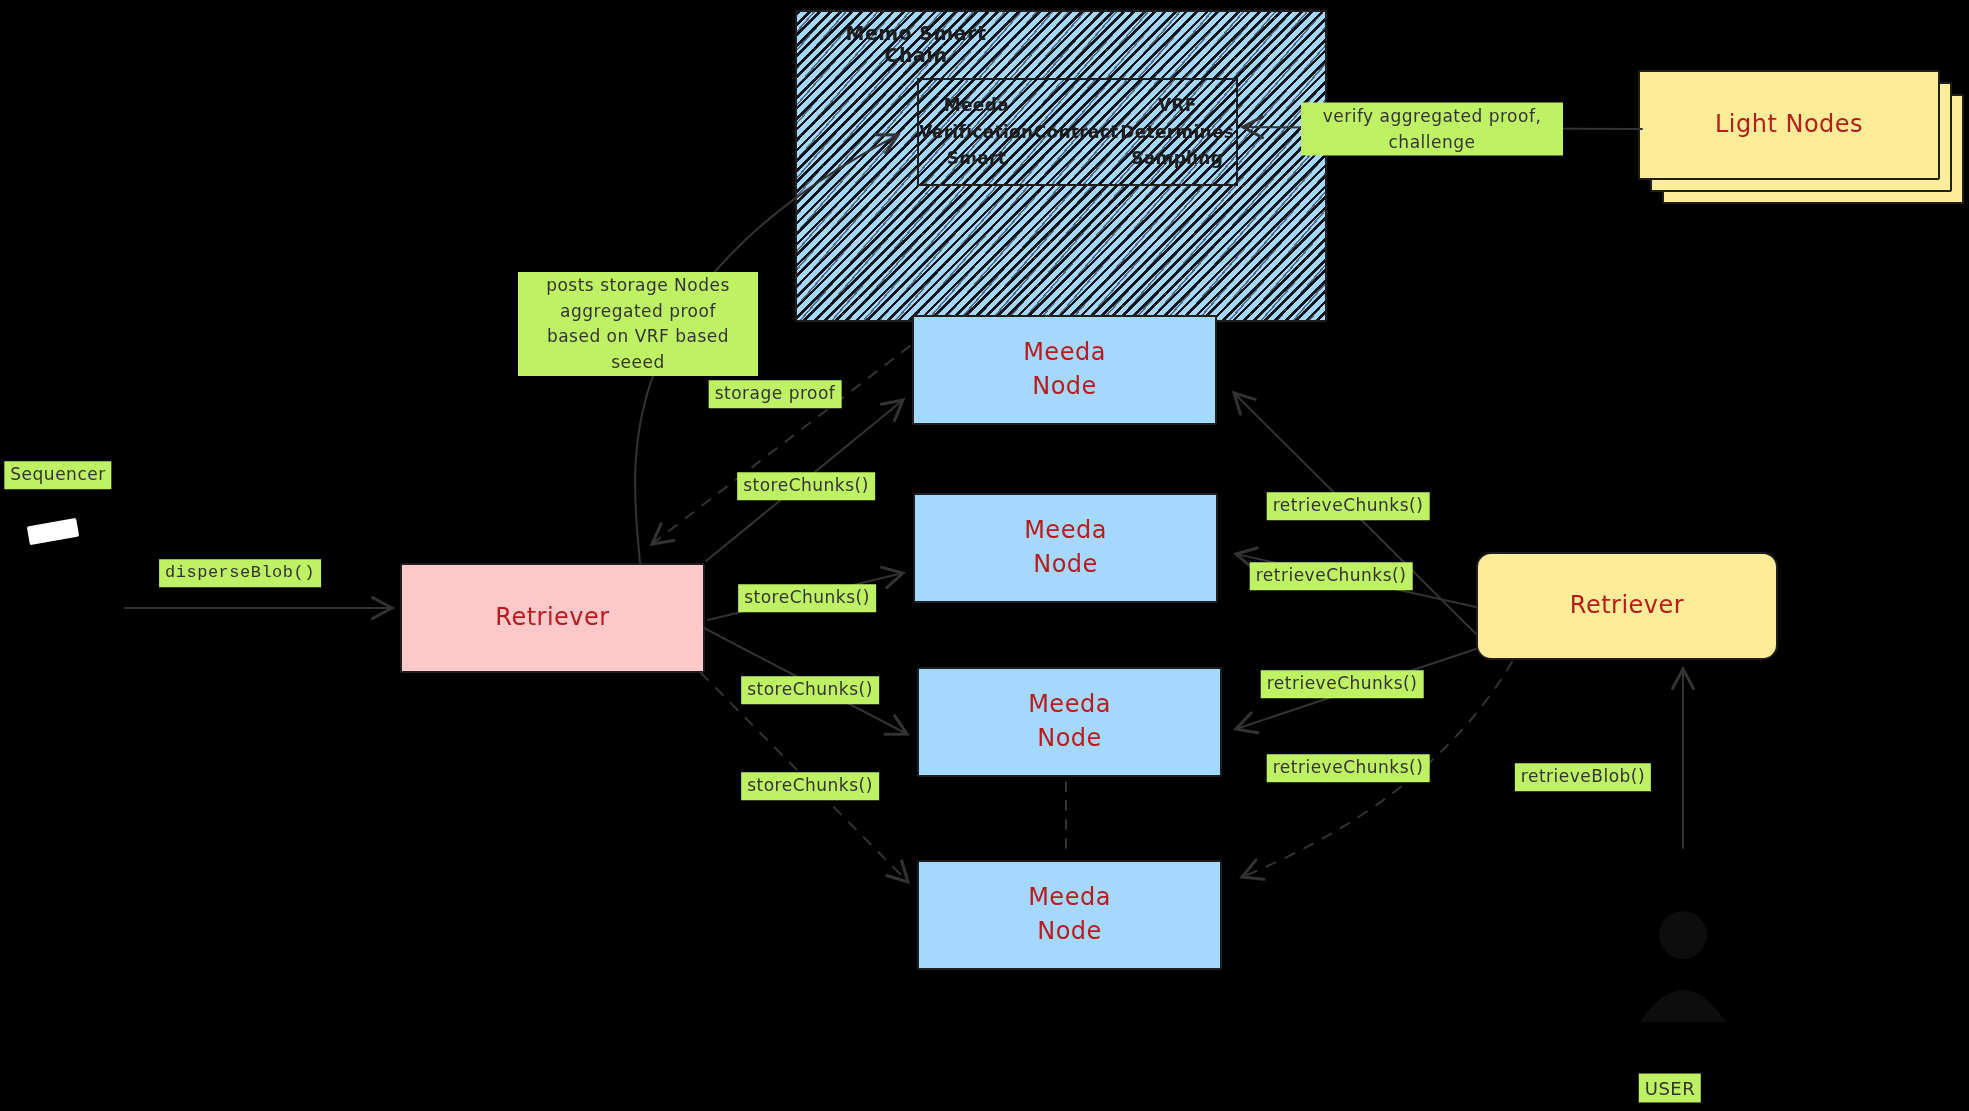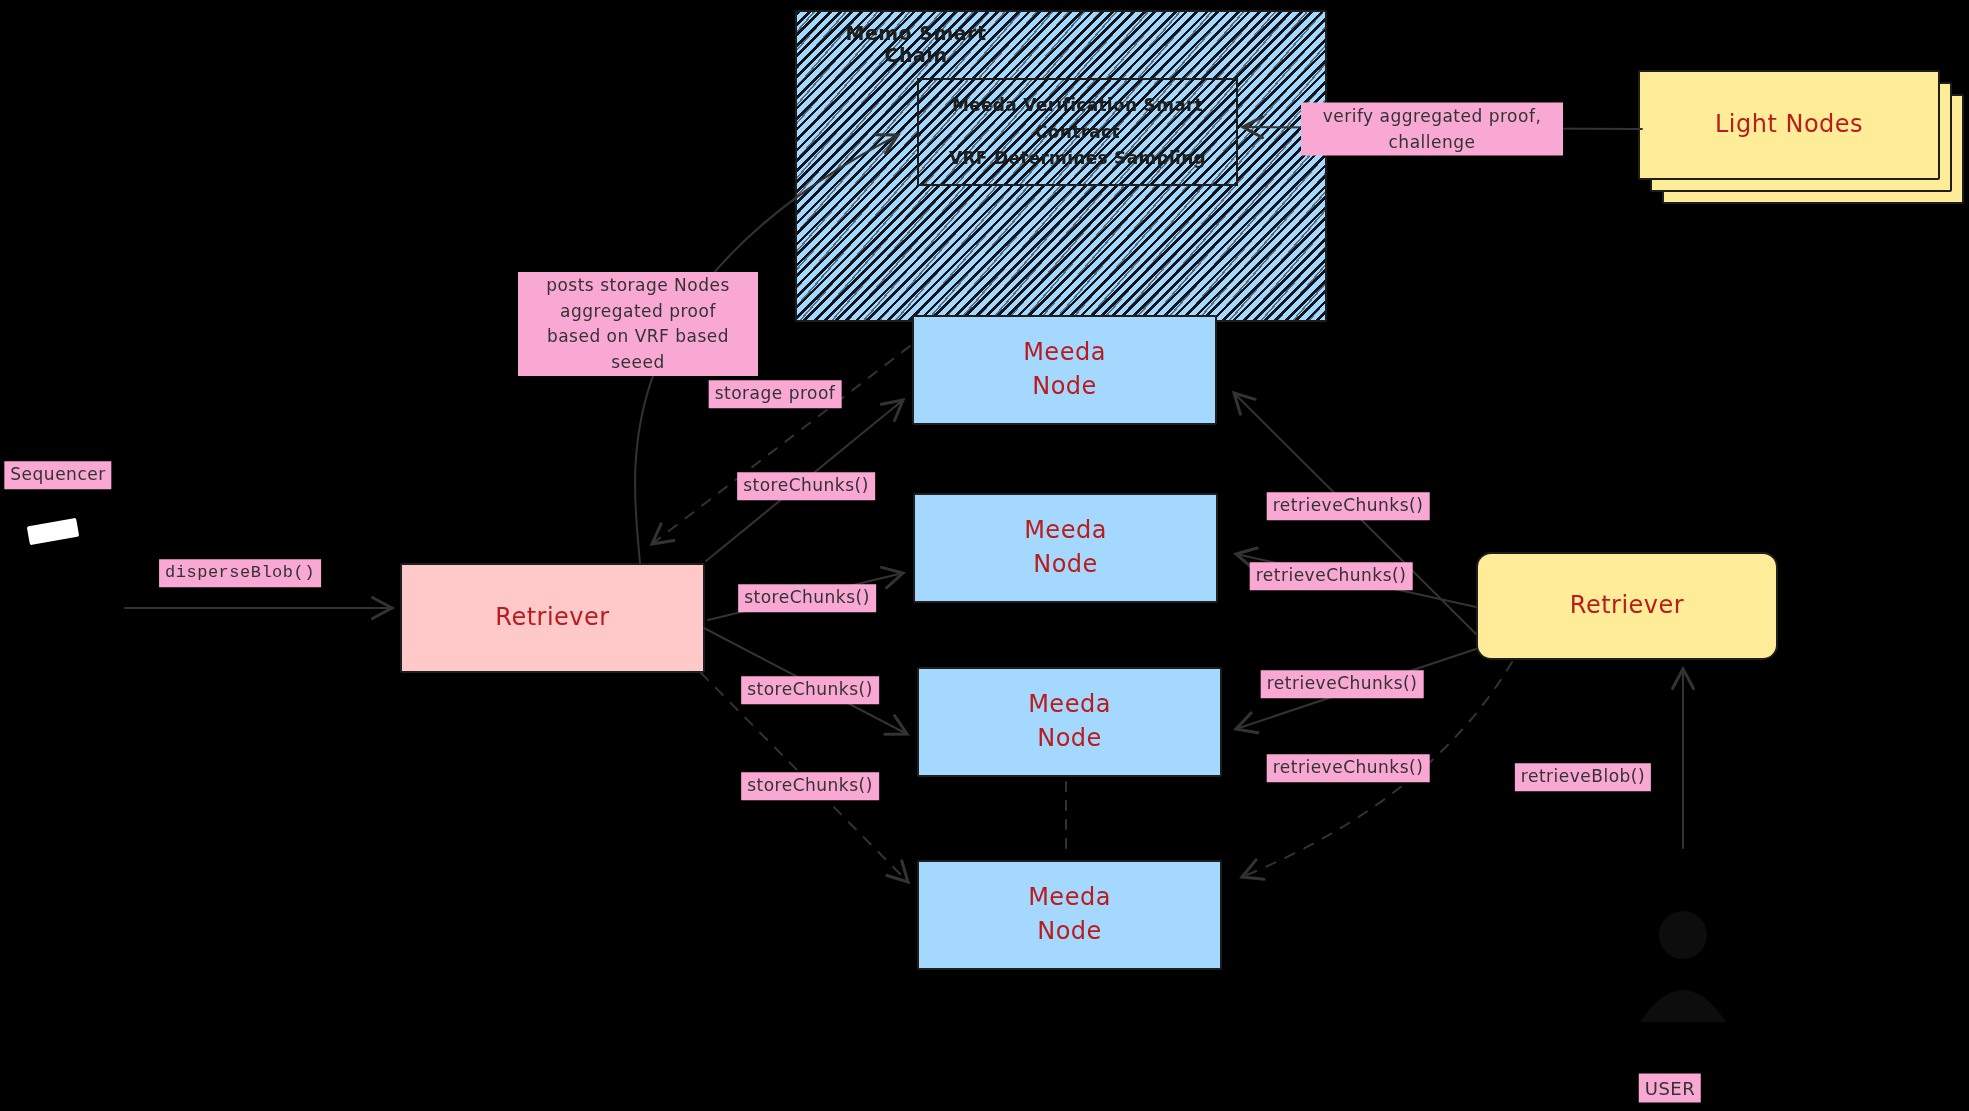--- a/index.html
+++ b/index.html
@@ -19,30 +19,30 @@
   .hatch{
     background-color:#a5d8ff;
     background-image:
       repeating-linear-gradient(135deg, rgba(5,5,8,.92) 0px, rgba(5,5,8,.92) 2.6px, transparent 2.6px, transparent 7.4px),
       repeating-linear-gradient(131deg, rgba(5,5,8,.5) 0px, rgba(5,5,8,.5) 1.6px, transparent 1.6px, transparent 12px);
   }
   #arrows{position:absolute;left:0;top:0;z-index:2;}
   .lbl{
     position:absolute;transform:translate(-50%,-50%);z-index:3;
     color:#333333;font-size:17px;letter-spacing:.5px;white-space:nowrap;
-    background:#f9a8d4;padding:1px 6px;line-height:1.5;
+    background:#bef264;padding:1px 6px;line-height:1.5;
   }
   .lbl.multi{white-space:normal;text-align:center;}
   .chain-title{
     position:absolute;left:14px;top:10px;width:210px;text-align:center;
     font-size:19px;font-weight:600;color:#1e1e1e;letter-spacing:.5px;z-index:2;
   }
   .contract{
     position:absolute;left:120px;top:66px;width:321px;height:108px;
-    border:2px solid #1e1e1e;box-sizing:border-box;display:flex;flex-direction:column;
+    border:2px solid #1e1e1e;box-sizing:border-box;display:flex;
     align-items:center;justify-content:center;text-align:center;z-index:2;
   }
   .contract div{font-size:17px;font-weight:600;color:#1e1e1e;line-height:1.55;letter-spacing:.3px;}
   .card{position:absolute;width:302px;height:110px;border:2px solid #1e1e1e;box-sizing:border-box;
     background:#ffec99;border-radius:2px;}
   #sequencer-icon{
     position:absolute;left:28px;top:522px;width:50px;height:19px;background:#ffffff;
     transform:rotate(-10deg);z-index:1;border-radius:2px;
   }
 </style>

